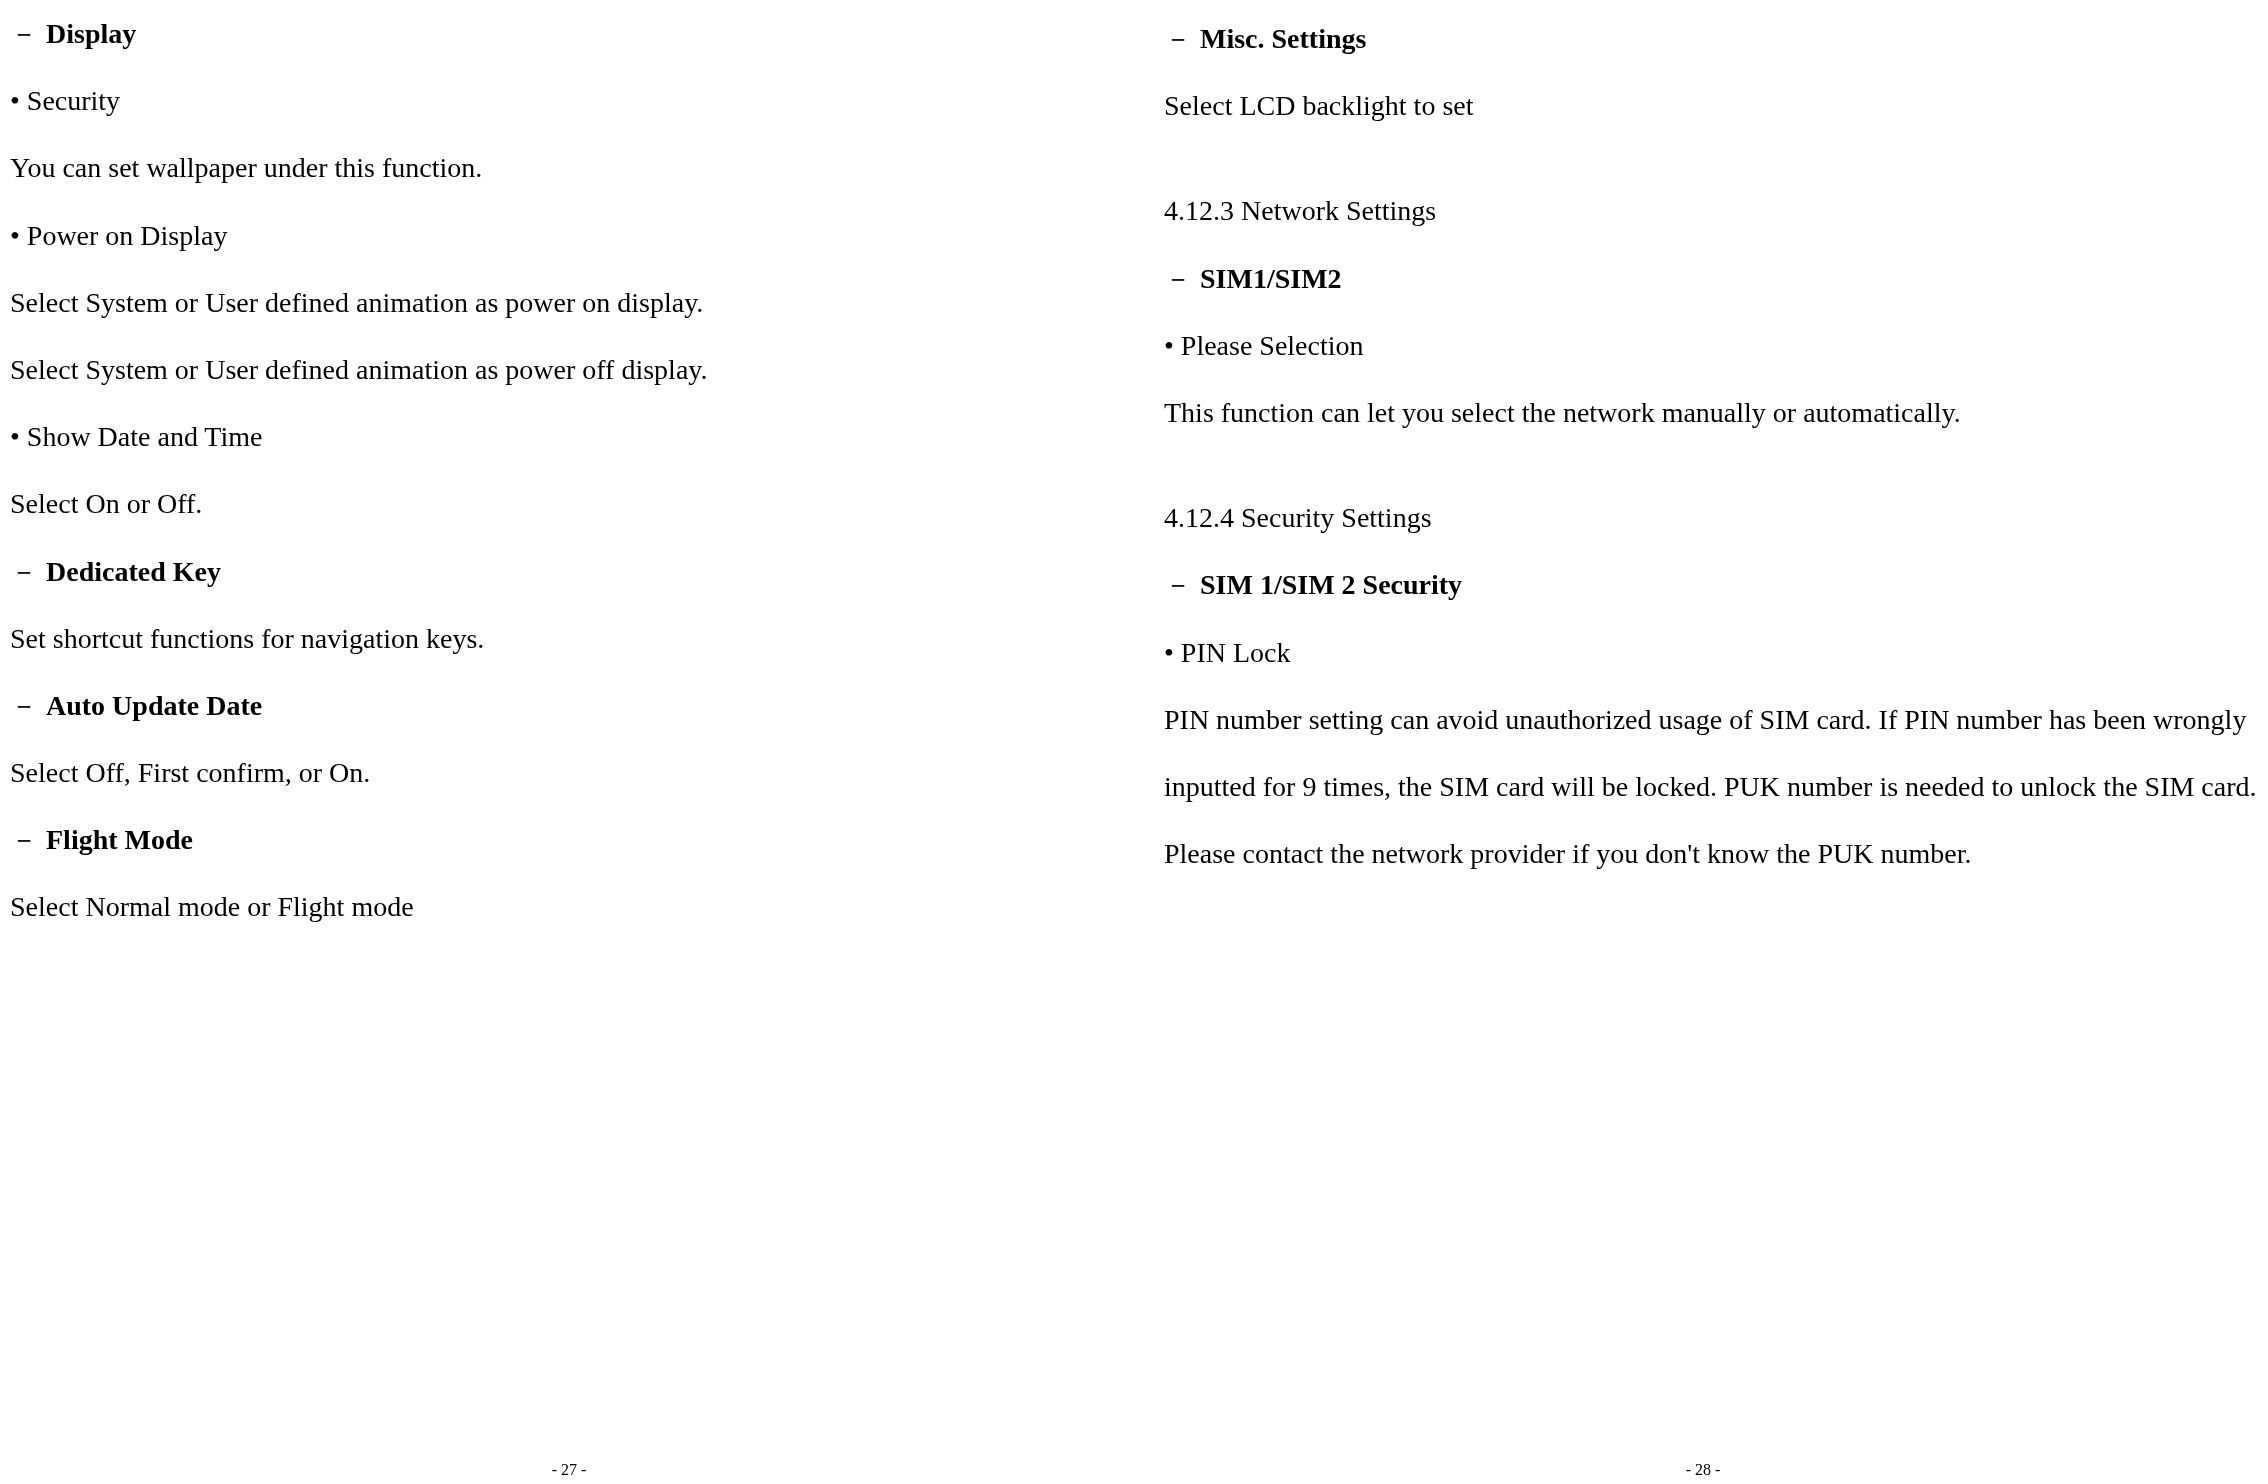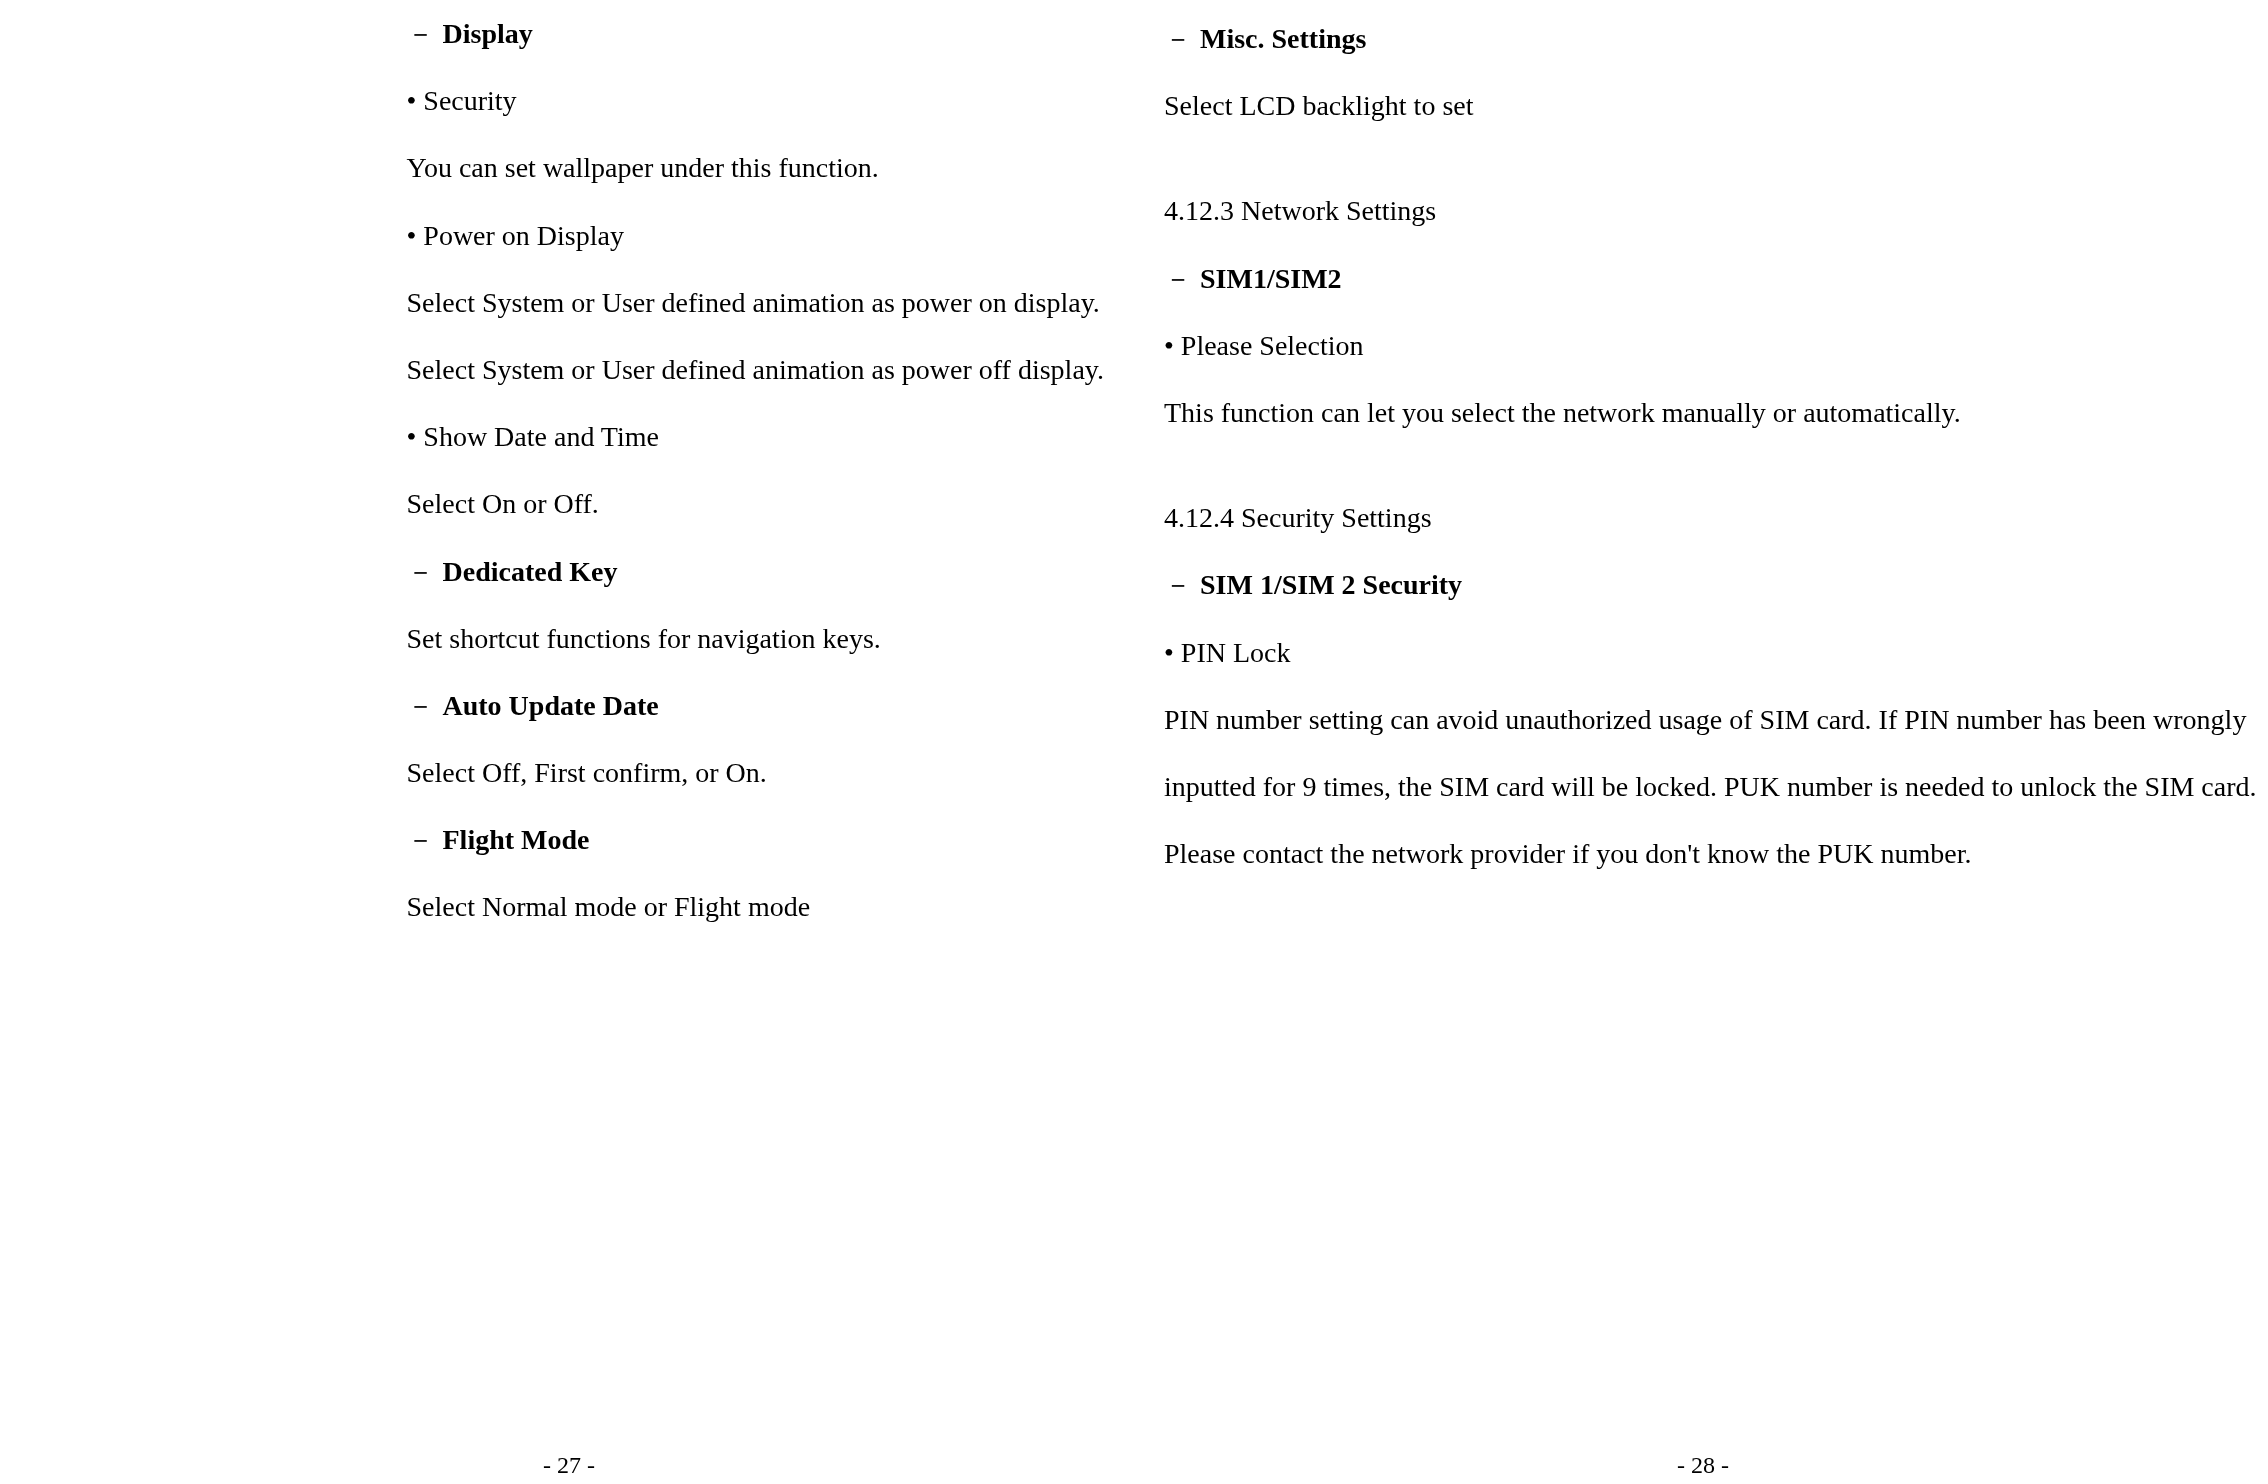--- a/index.html
+++ b/index.html
@@ -17,21 +17,20 @@
       display: flex;
       padding: 0;
     }
     .page {
       width: 50%;
       padding: 0 30px 0 10px;
       display: flex;
       flex-direction: column;
       position: relative;
       height: 100%;
-      align-items: flex-end;
     }
     .page-right {
       padding: 5px 10px 0 30px;
     }
     .content {
       flex: 1;
       line-height: 2.4;
     }
     .dash-heading {
       font-weight: bold;
@@ -48,21 +47,21 @@
     }
     .section-heading {
       font-weight: normal;
     }
     .page-number {
       text-align: center;
       position: absolute;
       bottom: 5px;
       left: 4px;
       right: 0;
-      font-size: 24px;
+      font-size: 16px;
     }
     .spacer {
       height: 38px;
     }
   </style>
 </head>
 <body>
 
 <div class="page">
   <div class="content">

